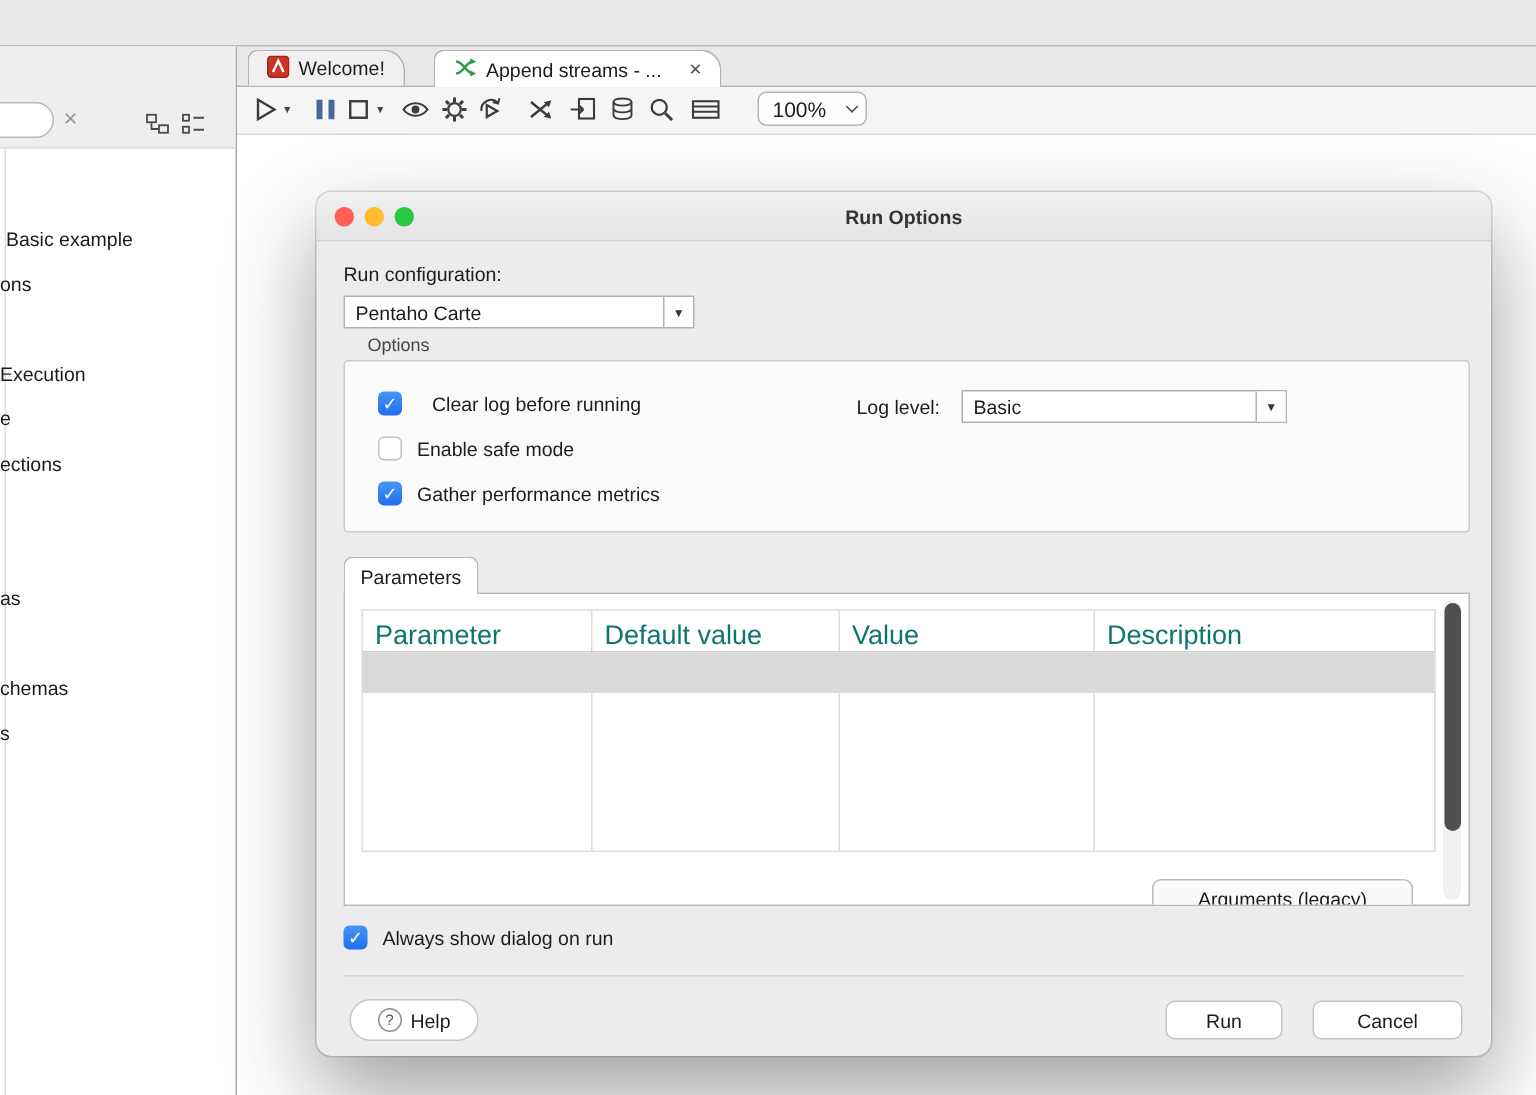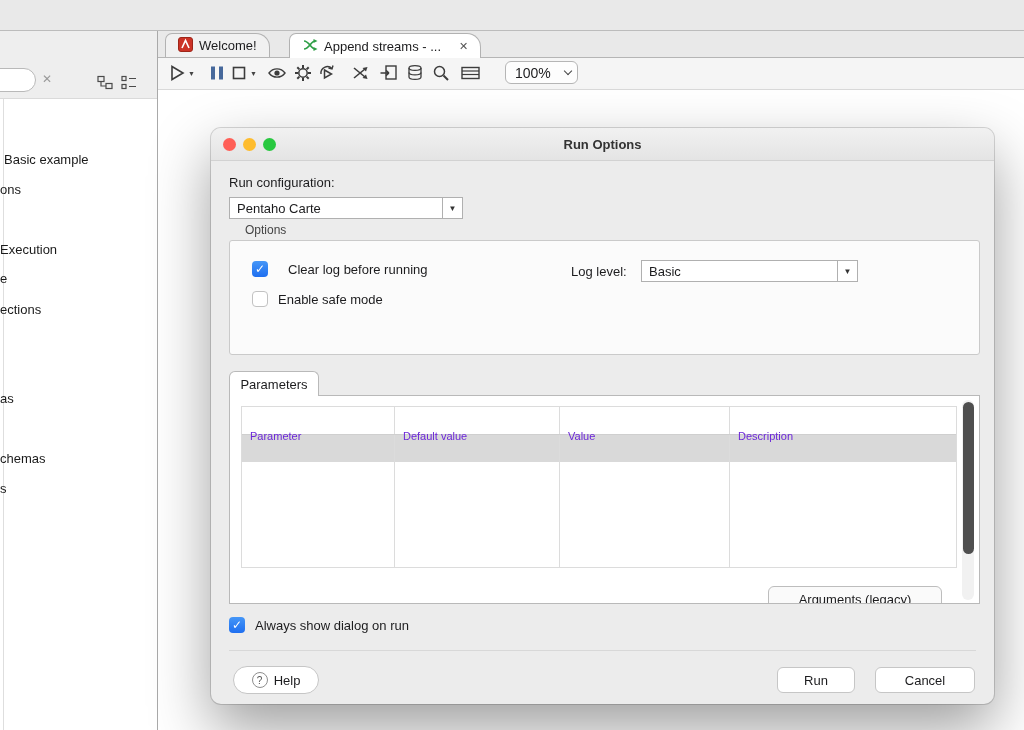--- a/index.html
+++ b/index.html
@@ -55,21 +55,21 @@
   .cb.checked::after{content:"✓";color:#fff;font-size:12px;font-weight:bold;line-height:1;}
   .cbrow{position:absolute;display:flex;align-items:center;gap:10px;font-size:13px;white-space:nowrap;}
 
   .ptab{position:absolute;display:flex;align-items:center;justify-content:center;font-size:13px;border:1px solid #b9b9b9;border-bottom:none;border-radius:6px 6px 0 0;}
   .ptab.active{left:18px;top:243px;width:90px;height:25px;background:#fff;z-index:3;}
   .ptab.inactive{left:108px;top:244px;width:88px;height:24px;background:#f2f2f2;z-index:2;margin-top:36px;}
   .tabpanel{position:absolute;left:18px;top:267px;width:751px;height:209px;background:#fff;border:1px solid #b9b9b9;overflow:hidden;z-index:2;}
 
   .ptable{position:absolute;left:11px;top:10px;width:716px;height:162px;border:1px solid #dcdcdc;}
   .tcol{position:absolute;top:0;bottom:0;border-right:1px solid #dcdcdc;z-index:2;}
-  .th{position:absolute;top:23px;font-size:11px;color:#6d28d9;z-index:3;white-space:nowrap;}
+  .th{position:absolute;top:6px;font-size:18px;color:#0f766e;z-index:3;white-space:nowrap;}
   .thead-line{position:absolute;left:0;right:0;top:27px;height:1px;background:#cfcfcf;z-index:3;}
   .sel-row{position:absolute;left:0;right:0;top:28px;height:27px;background:#d9d9d9;z-index:1;}
 
   .sb-track{position:absolute;left:732px;top:4px;width:12px;height:200px;background:#f1f1f1;border-radius:6px;}
   .sb-thumb{position:absolute;left:0.5px;top:2px;width:11px;height:152px;background:#4f4f4f;border-radius:6px;}
 
   .btn{position:absolute;display:flex;align-items:center;justify-content:center;background:#fff;border:1px solid #c6c6c6;border-radius:6px;font-size:13px;color:#1c1c1e;white-space:nowrap;}
   .args-btn{left:538px;top:190px;width:174px;height:26px;background:#fafafa;border-color:#bdbdbd;}
   .sep{position:absolute;left:18px;top:522px;width:747px;height:1px;background:#d8d8d8;}
   .help-btn{left:22px;top:538px;width:86px;height:28px;border-radius:14px;}
@@ -253,20 +253,24 @@
     <div class="group-label">Options</div>
     <div class="group">
       <div class="cbrow" style="left:22px;top:20px;gap:20px;">
         <span class="cb checked"></span>
         <span>Clear log before running</span>
       </div>
       <div class="cbrow" style="left:22px;top:50px;">
         <span class="cb"></span>
         <span>Enable safe mode</span>
       </div>
+      <div class="cbrow" style="left:22px;top:80px;">
+        <span class="cb checked"></span>
+        <span>Gather performance metrics</span>
+      </div>
       <div class="dlg-label" style="left:341px;top:23px;">Log level:</div>
       <div class="combo" style="left:411px;top:19px;width:217px;">
         <span class="cval">Basic</span>
         <span class="cbtn">▼</span>
       </div>
     </div>
 
     <div class="ptab active">
       <span>Parameters</span>
     </div>

